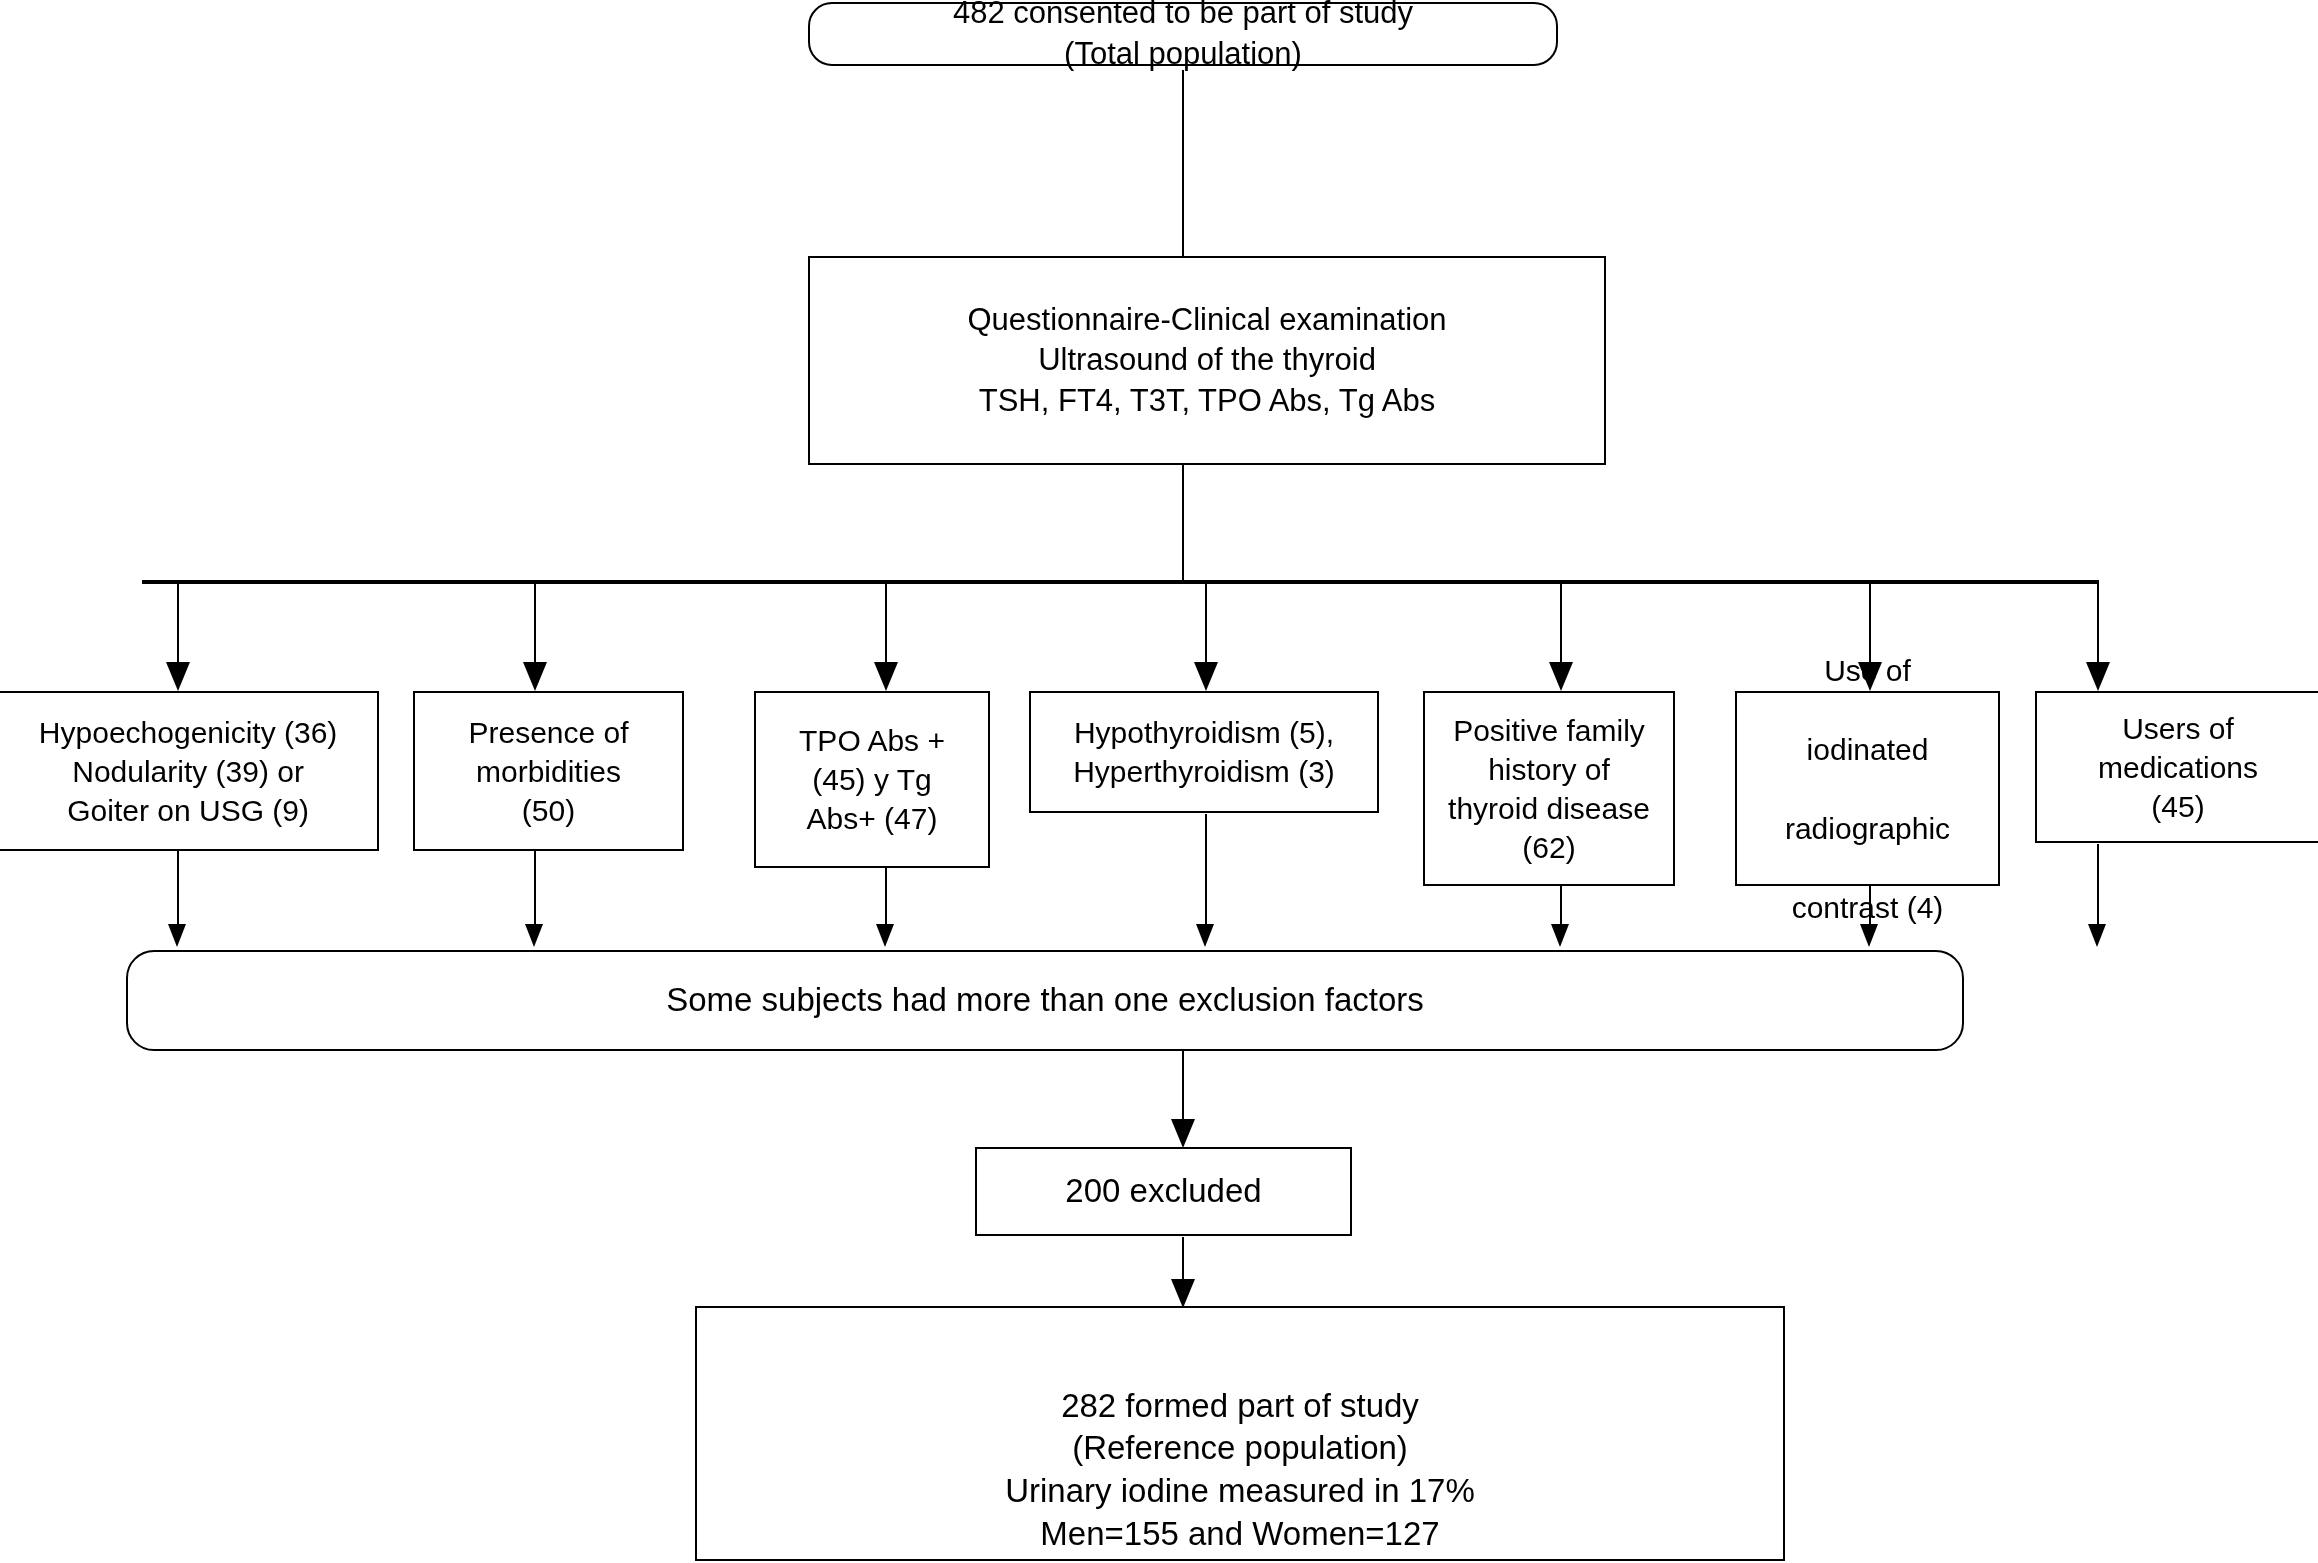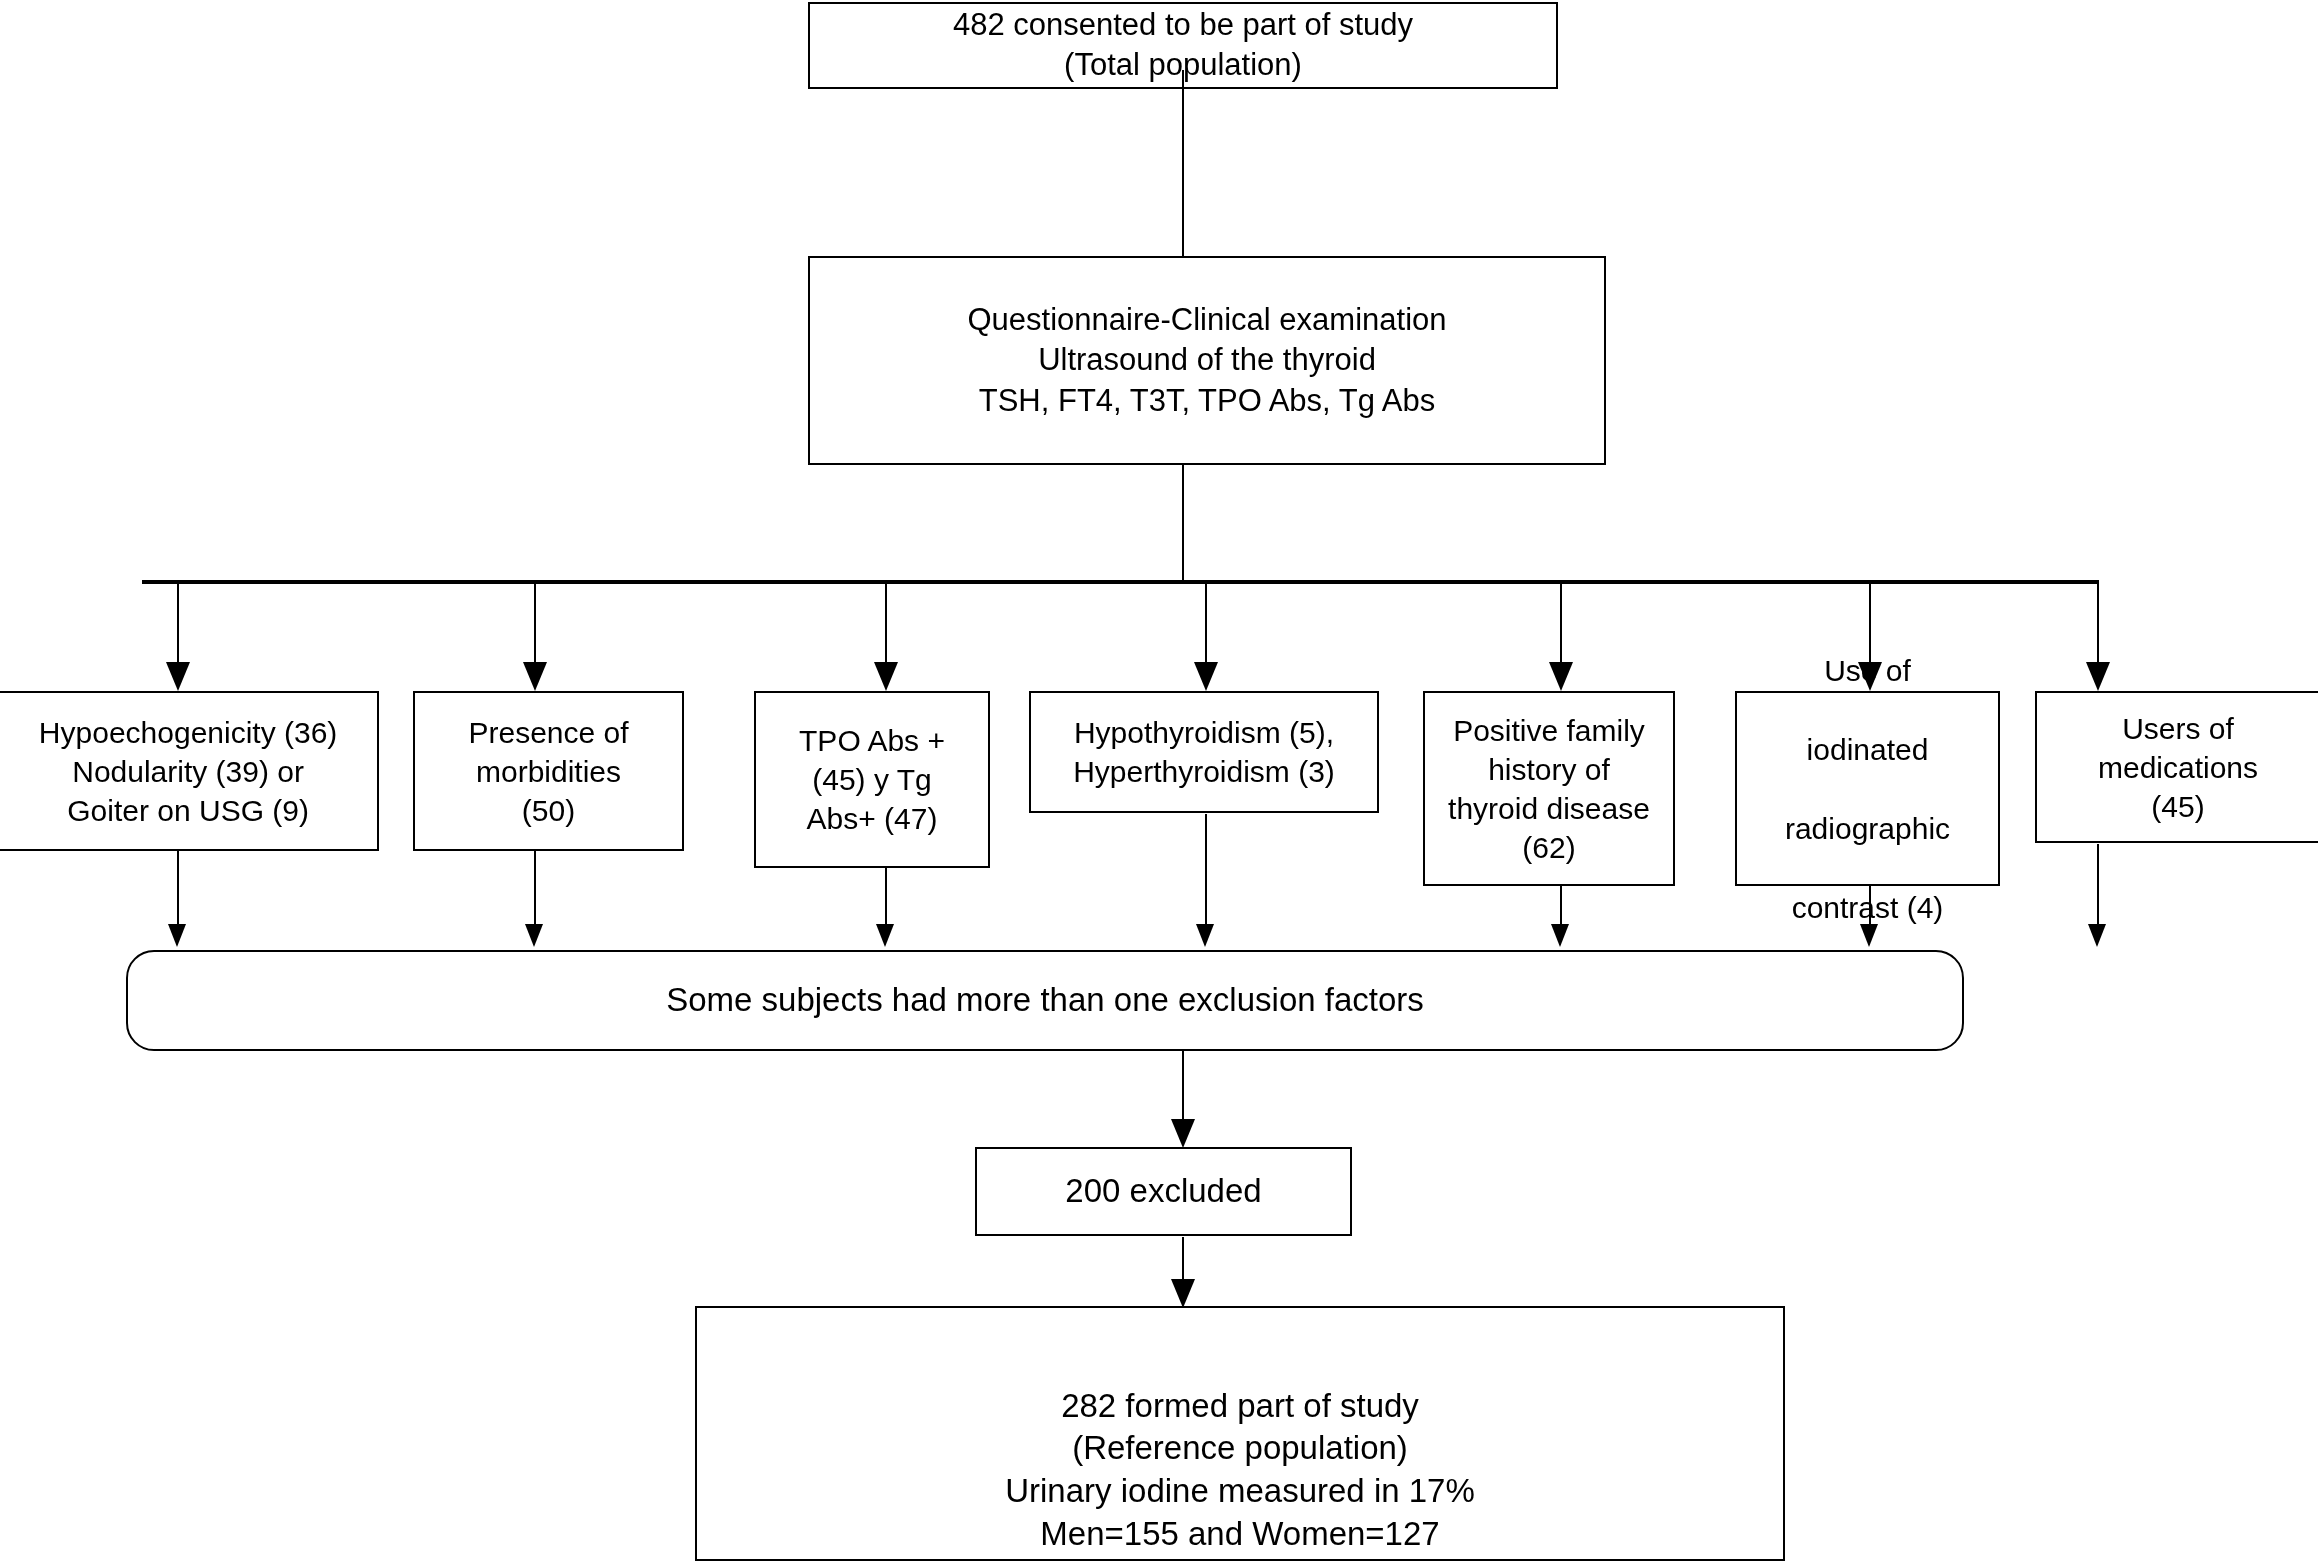--- a/index.html
+++ b/index.html
@@ -57,21 +57,21 @@
     border-left: 9.5px solid transparent;
     border-right: 9.5px solid transparent;
     border-top: 23.4px solid #000000;
   }
 </style>
 </head>
 <body>
 
 <div id="canvas">
 
-  <div class="node" style="left:808px; top:1.5px; width:750px; height:87px;">
+  <div class="node" style="left:808px; top:1.5px; width:750px; height:64px;border-radius:24px;">
     <span class="ln">482 consented to be part of study</span>
     <span class="ln">(Total population)</span>
   </div>
 
   <div class="vline" style="left:1182px; top:70px; height:186px;"></div>
 
   <div class="node" style="left:808px; top:256px; width:798px; height:209px;">
     <span class="ln">Questionnaire-Clinical examination</span>
     <span class="ln">Ultrasound of the thyroid</span>
     <span class="ln">TSH, FT4, T3T, TPO Abs, Tg Abs</span>

